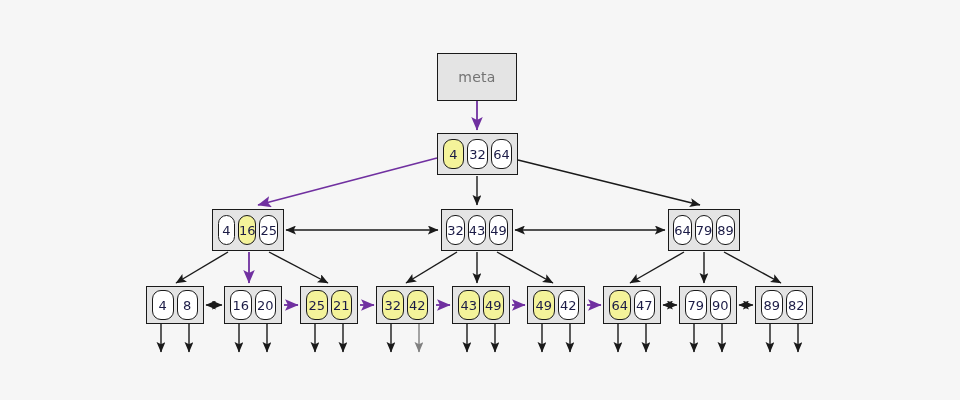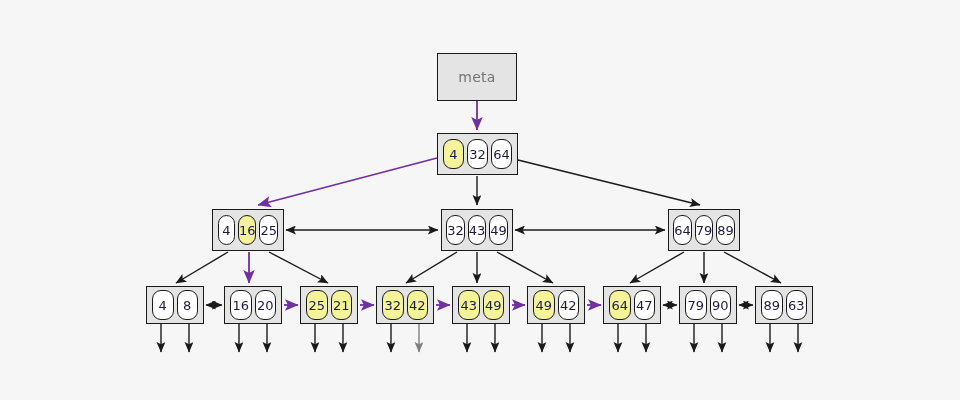--- a/index.html
+++ b/index.html
@@ -181,17 +181,17 @@
       <div class="node" style="left: 603px; top: 286px; width: 58px; height: 38px;">
         <div class="cell w26 hl">64</div>
         <div class="cell w26">47</div>
       </div>
       <div class="node" style="left: 679px; top: 286px; width: 58px; height: 38px;">
         <div class="cell w26">79</div>
         <div class="cell w26">90</div>
       </div>
       <div class="node" style="left: 755px; top: 286px; width: 58px; height: 38px;">
         <div class="cell w26">89</div>
-        <div class="cell w26">63</div>
+        <div class="cell w26">82</div>
       </div>
     </div>
 
 </div>
 
 </body></html>

